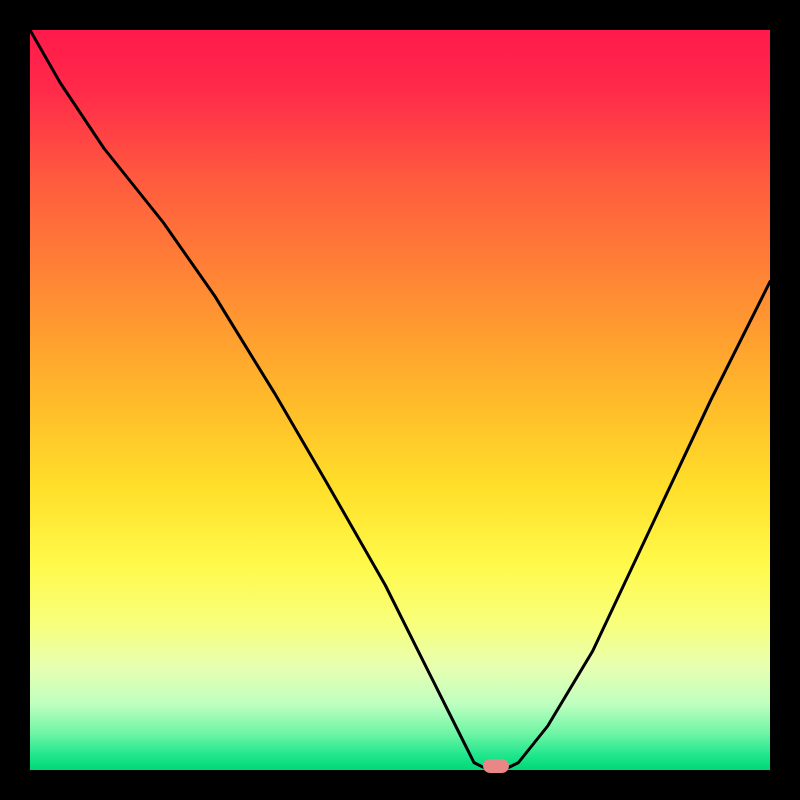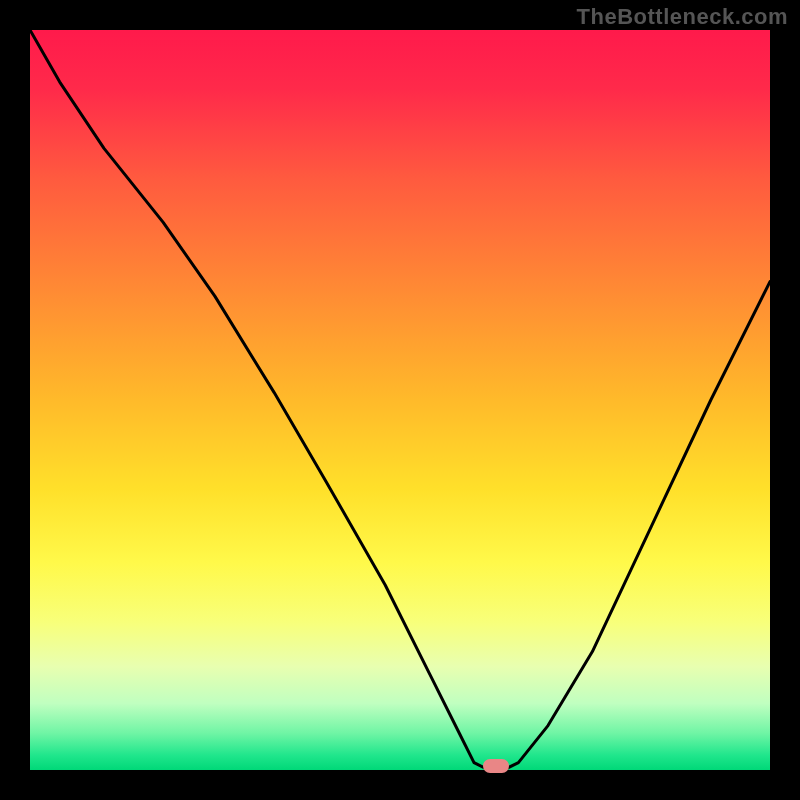--- a/index.html
+++ b/index.html
@@ -52,21 +52,20 @@
     background: #e98686;
     z-index: 5;
     transform: translate(-50%, -50%);
   }
 </style>
 </head>
 <body>
 
 <div class="frame">
 
-  <div class="watermark">TheBottleneck.com</div>
 
   <div class="plot-area">
 
     <svg class="gradient-bg" viewBox="0 0 740 740" preserveAspectRatio="none">
       <defs>
         <linearGradient id="bgGrad" x1="0" y1="0" x2="0" y2="1">
             <stop offset="0%" stop-color="#ff1a4b"></stop>
             <stop offset="8%" stop-color="#ff2a4a"></stop>
             <stop offset="20%" stop-color="#ff5a3f"></stop>
             <stop offset="35%" stop-color="#ff8a34"></stop>

